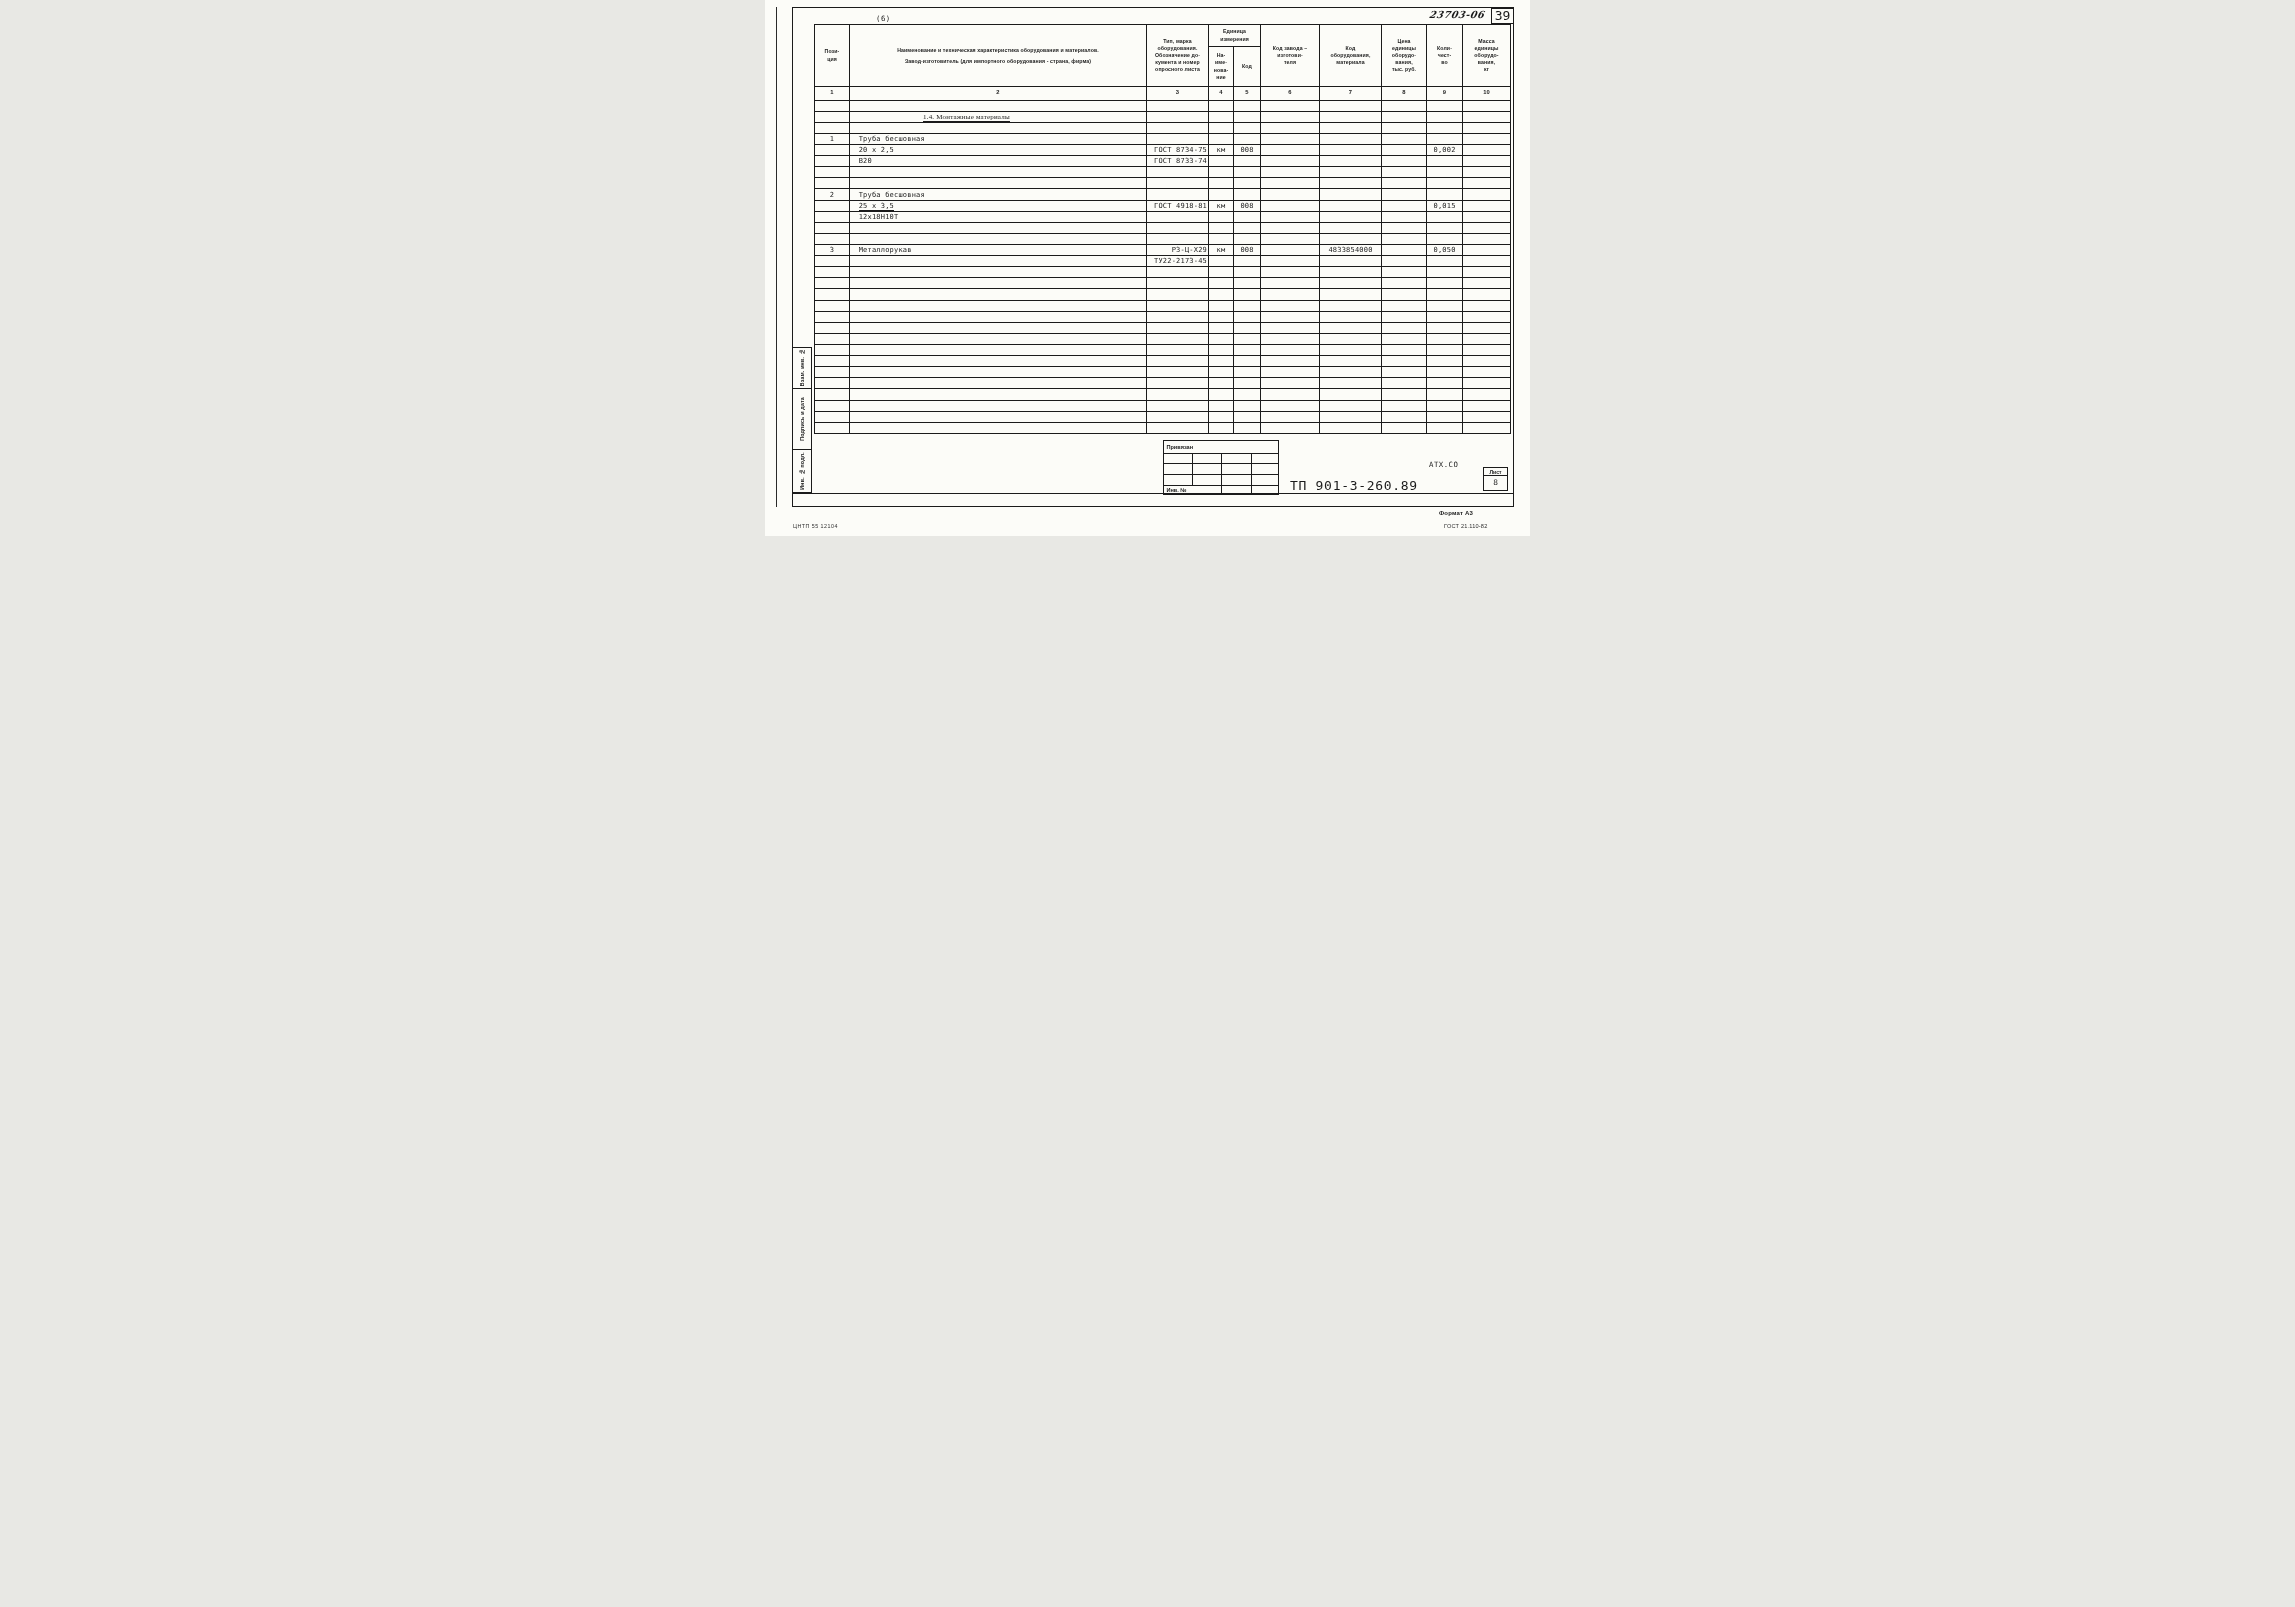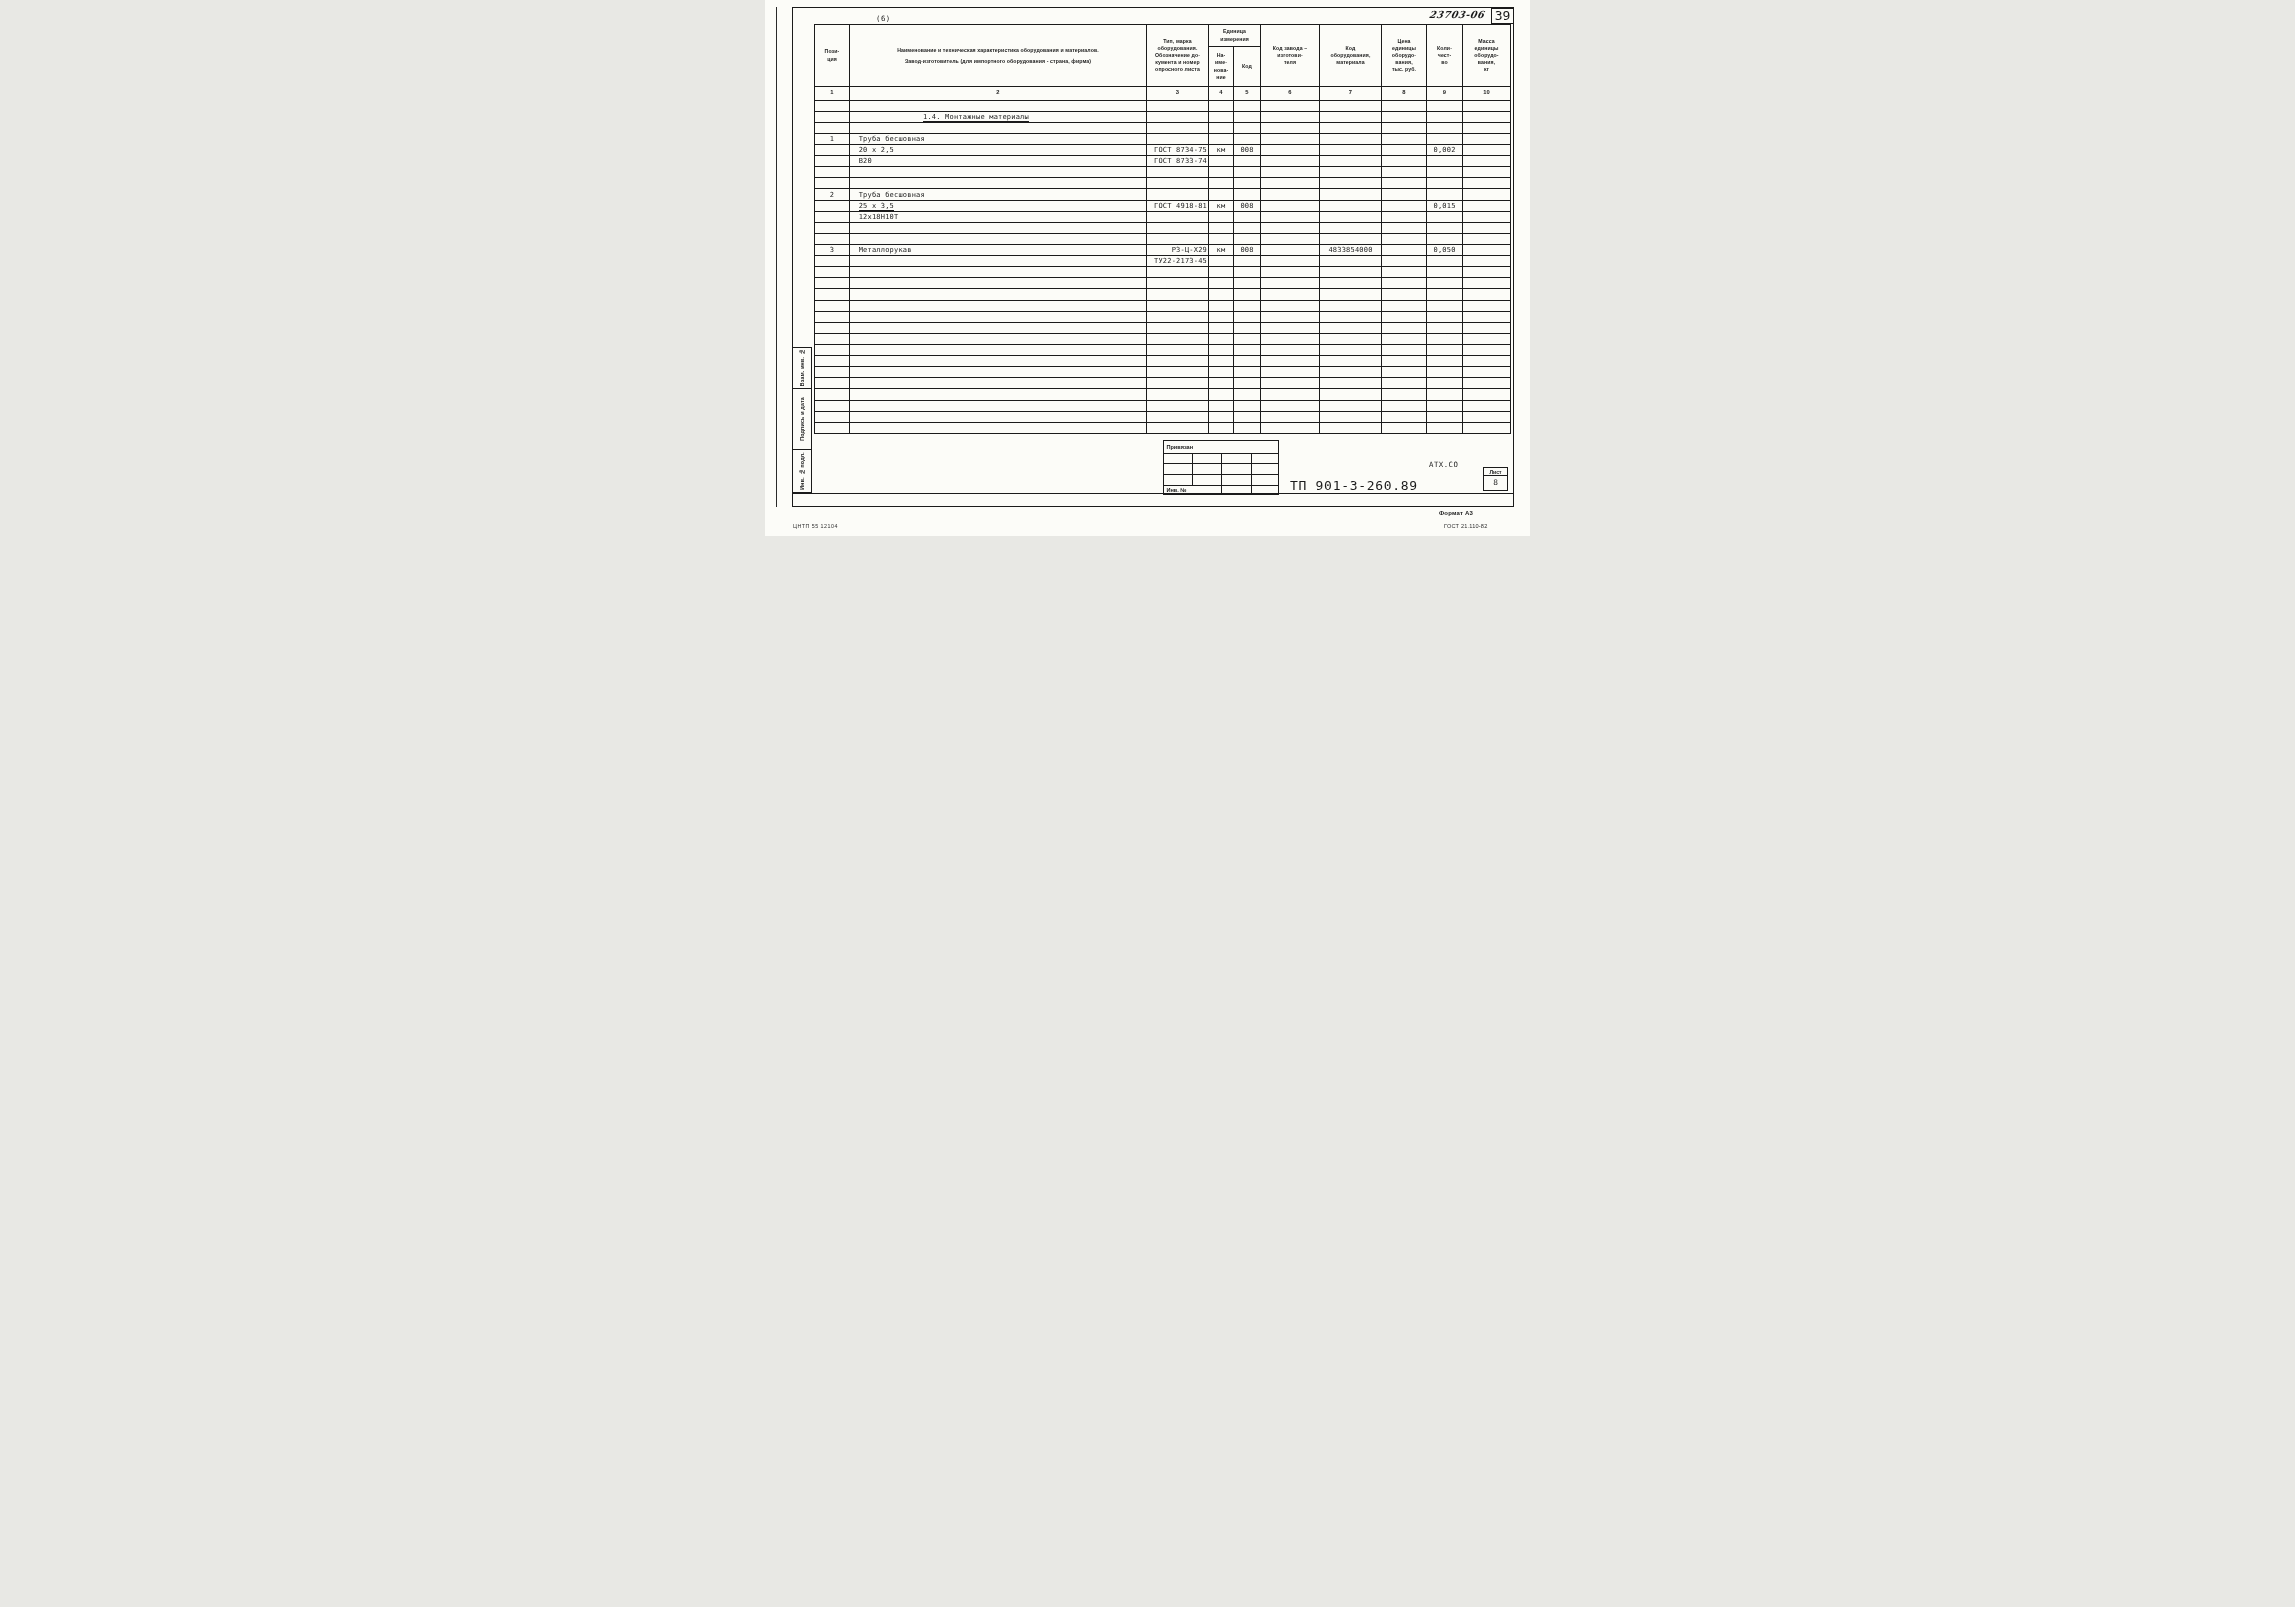--- a/index.html
+++ b/index.html
@@ -39,21 +39,21 @@
   .spec tr.h-sub  { height:40px; }
   .spec tr.h-nums { height:13.6px; }
   .spec tr.h-nums th { font-size:5.8px; white-space:nowrap; }
   .spec tbody tr { height:11px; }
   .spec tbody td {
     font-size:7px; white-space:nowrap; vertical-align:middle;
     letter-spacing:0.2px; padding:0 1px;
   }
   .c-pos { text-align:center; }
   .c-name { text-align:left; padding-left:8.7px !important; }
-  .c-name.section { padding-left:73px !important; }
+  .c-name.section { padding-left:73px !important;font-family:Liberation Serif, serif; }
   .c-name.section span, .c-name.underline span { border-bottom:1px solid #1b1b1b; padding-bottom:0.5px; }
   .c-doc { text-align:right; padding-left:1.9px !important; font-size:6.8px; }
   .c-unit, .c-ucode, .c-plant, .c-mat, .c-price, .c-qty, .c-mass { text-align:center; font-size:6.8px; }
 
   
   .side-strip { position:absolute; left:27px; top:347px; width:20.4px; height:146px; }
   .side-box {
     border:1px solid #1b1b1b; border-bottom:none; width:20.4px;
     display:flex; align-items:center; justify-content:center;
   }

